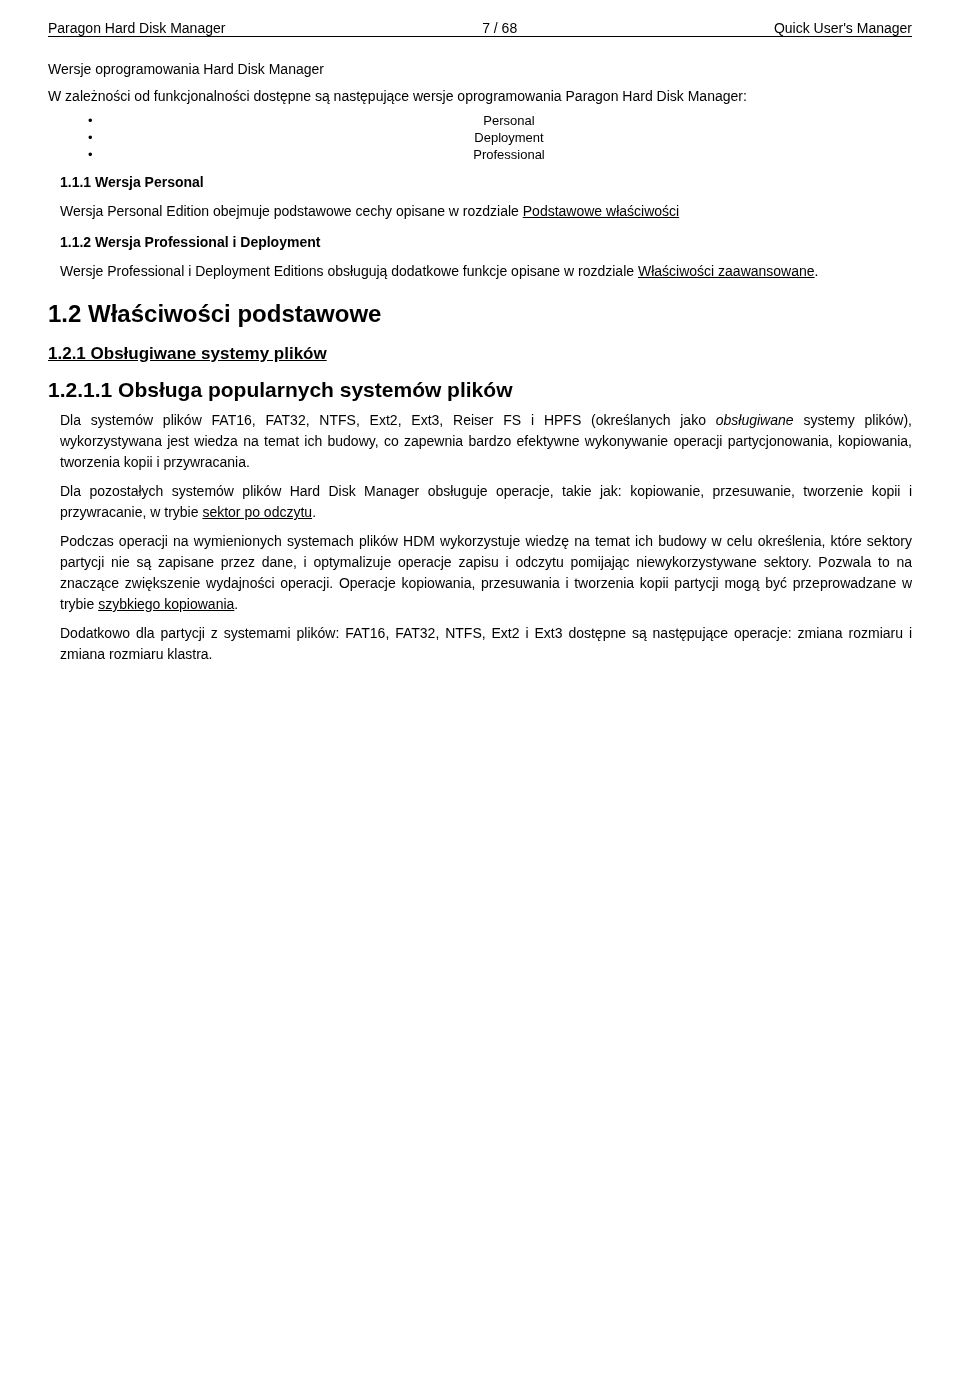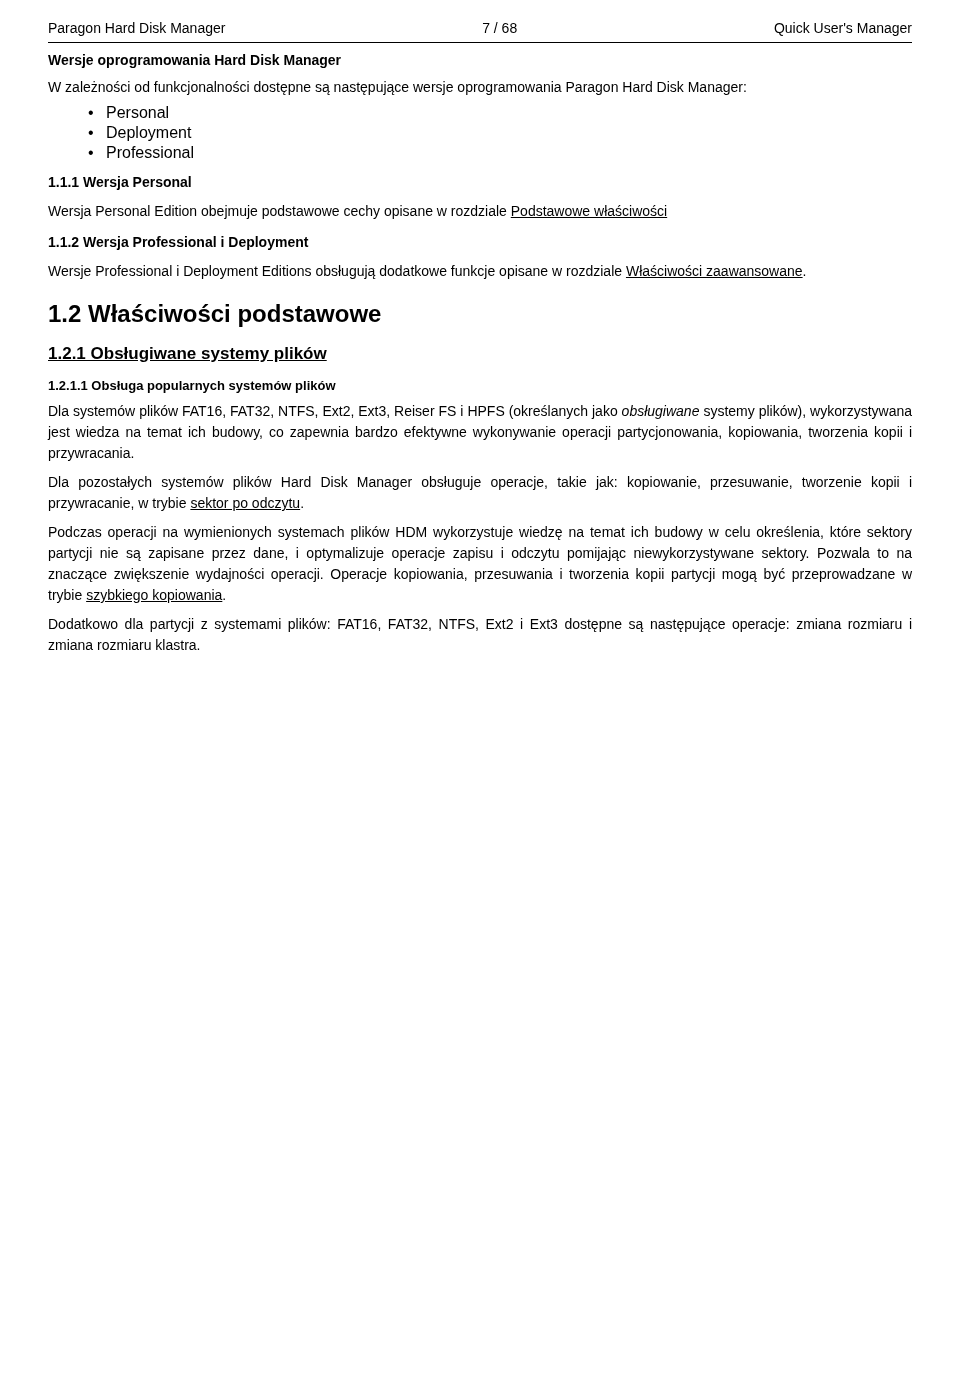--- a/index.html
+++ b/index.html
@@ -16,37 +16,37 @@
       min-height: 1388px;
     }
     .page {
       padding: 20px 48px 40px 48px;
     }
     .header {
       display: flex;
       justify-content: space-between;
       align-items: flex-start;
       border-bottom: 1px solid #000;
-      padding-bottom: 6px;
+      padding-bottom: 0;
     }
     h2.section-title {
       font-size: 24px;
       font-weight: bold;
       margin-top: 18px;
       margin-bottom: 8px;
     }
     h3.subsection-title {
       font-size: 17px;
       font-weight: bold;
       margin-top: 16px;
       margin-bottom: 8px;
       text-decoration: underline;
     }
     h4.subsubsection-title {
-      font-size: 13px;
+      font-size: 21px;
       font-weight: bold;
       margin-top: 14px;
       margin-bottom: 8px;
     }
     .intro-section {
       margin-bottom: 10px;
     }
     .intro-section p {
       font-size: 14px;
       line-height: 1.5;
@@ -55,46 +55,48 @@
     }
     .bullet-list {
       list-style: none;
       margin-left: 40px;
       margin-bottom: 10px;
     }
     .bullet-list li {
       position: relative;
       padding-left: 18px;
       margin-bottom: 2px;
-      font-size: 16px;
+      font-size: 13px;
+      text-align: center;
     }
     .bullet-list li::before {
       content: "•";
       position: absolute;
       left: 0;
       top: 0;
     }
     .section-block {
       margin-bottom: 10px;
     }
     .section-block p {
       font-size: 14px;
       line-height: 1.5;
       text-align: justify;
       margin-bottom: 8px;
+      margin-left: 12px;
     }
     a {
       color: #000000;
       text-decoration: underline;
     }
     .main-heading {
       font-size: 16px;
-      font-weight: bold;
+      font-weight: normal;
       margin-bottom: 8px;
-      margin-top: 7px;
+      margin-top: 22px;
     }
     .sub-heading {
       font-size: 15px;
       font-weight: bold;
       margin-bottom: 8px;
       margin-top: 10px;
     }
   </style>
 </head>
 <body>

